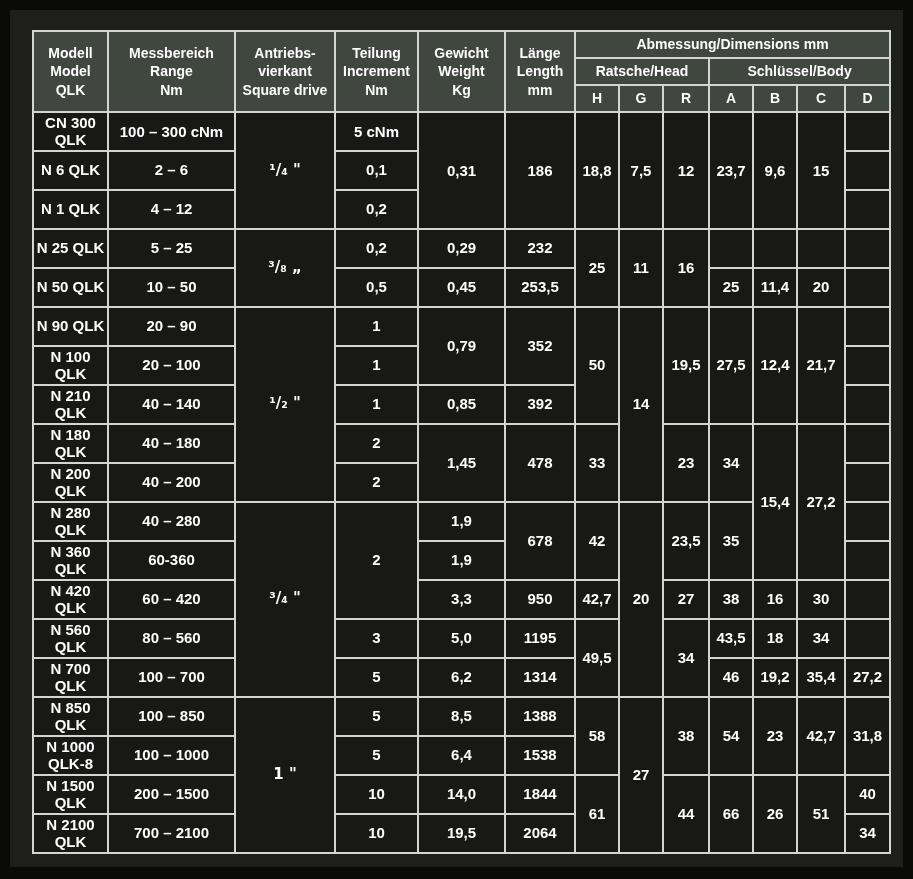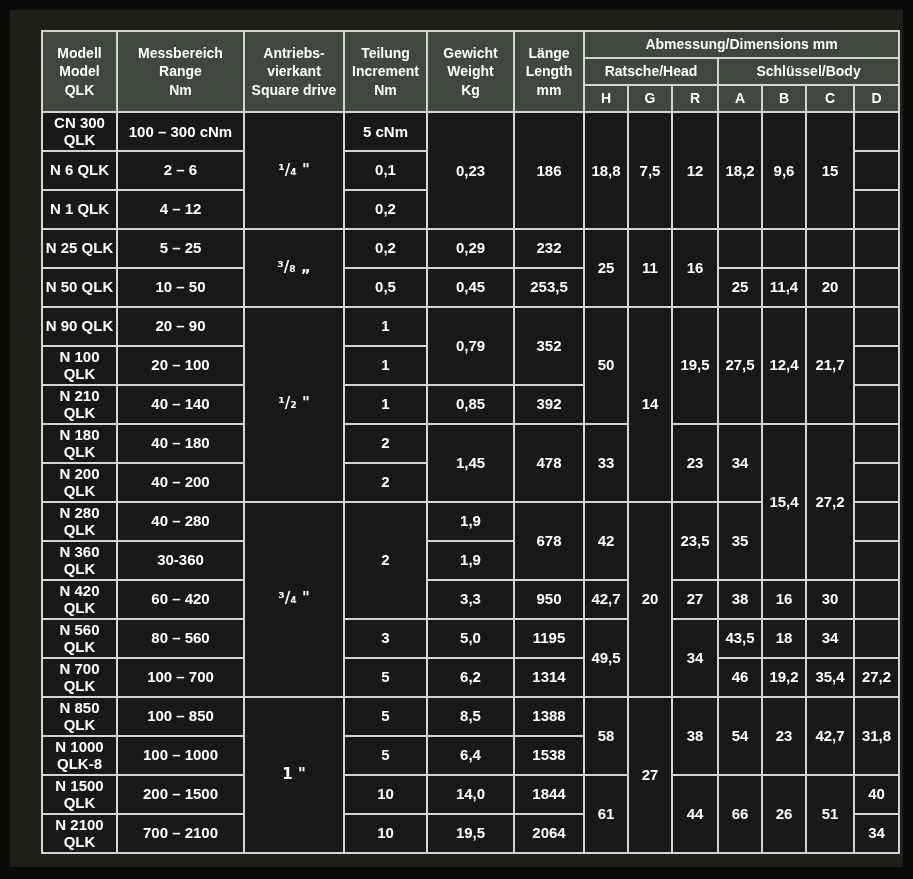--- a/index.html
+++ b/index.html
@@ -8,21 +8,21 @@
     background:#0a0a08;
     font-family:"Liberation Sans",sans-serif;
     position:relative;
     overflow:hidden;
   }
   .page{
     position:absolute;left:10px;top:10px;right:10px;bottom:12px;
     background:#1e1e1b;
   }
   table.spec{
-    position:absolute;left:31px;top:20px;
+    position:absolute;left:22px;top:20px;
     border-collapse:collapse;
     table-layout:fixed;
     width:857px;
     color:#ffffff;
     font-weight:bold;
   }
   table.spec th, table.spec td{
     border:2px solid #d4d4d2;
     text-align:center;
     vertical-align:middle;
@@ -102,26 +102,26 @@
       <th class="letter">D</th>
     </tr>
   </thead>
   <tbody>
     <tr class="r r1">
       <td>CN 300
 QLK</td>
       <td>100 – 300 cNm</td>
       <td rowspan="3" class="frac">¹/₄ "</td>
       <td>5 cNm</td>
-      <td rowspan="3">0,23</td>
+      <td rowspan="3">0,31</td>
       <td rowspan="3">186</td>
       <td rowspan="3">18,8</td>
       <td rowspan="3">7,5</td>
       <td rowspan="3">12</td>
-      <td rowspan="3">18,2</td>
+      <td rowspan="3">23,7</td>
       <td rowspan="3">9,6</td>
       <td rowspan="3">15</td>
       <td></td>
     </tr>
     <tr class="r">
       <td>N 6 QLK</td>
       <td>2 – 6</td>
       <td>0,1</td>
       <td></td>
     </tr>
@@ -213,21 +213,21 @@
       <td>1,9</td>
       <td rowspan="2">678</td>
       <td rowspan="2">42</td>
       <td rowspan="5">20</td>
       <td rowspan="2">23,5</td>
       <td rowspan="2">35</td>
       <td></td>
     </tr>
     <tr class="r">
       <td>N 360 QLK</td>
-      <td>30-360</td>
+      <td>60-360</td>
       <td>1,9</td>
       <td></td>
     </tr>
     <tr class="r">
       <td>N 420 QLK</td>
       <td>60 – 420</td>
       <td>3,3</td>
       <td>950</td>
       <td>42,7</td>
       <td>27</td>

